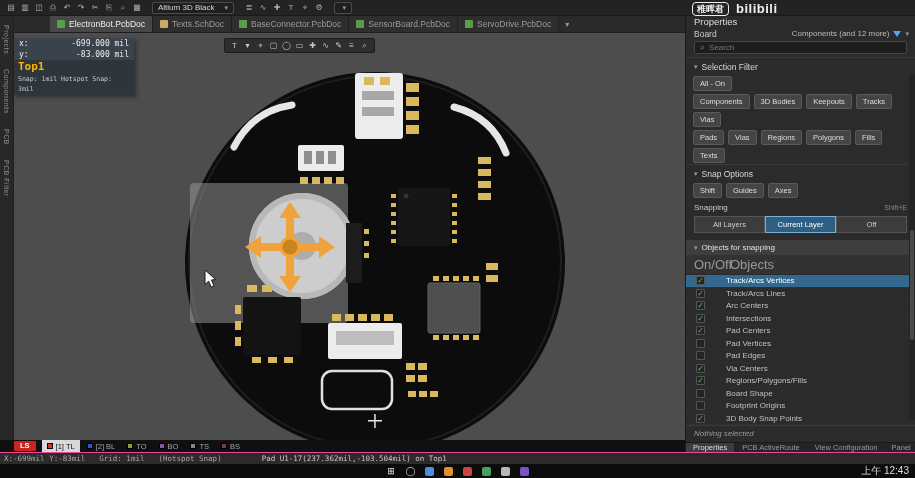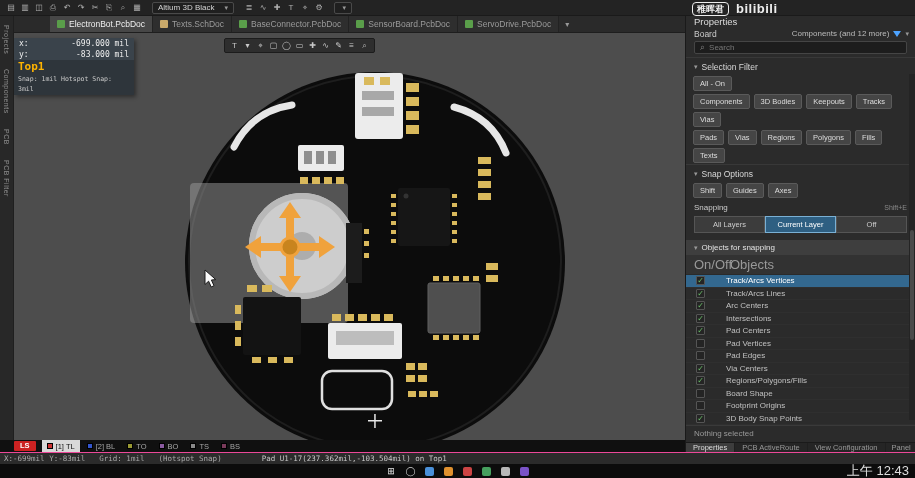--- a/index.html
+++ b/index.html
@@ -62,21 +62,21 @@
   .segbtn{flex:1;background:#3c3c3c;border:1px solid #555;color:#ccc;font-size:7.5px;padding:3px 0;text-align:center;font-family:"Liberation Sans",sans-serif;cursor:default;}
   .segbtn.selected{background:#2e5f82;border-color:#7ab0d4;color:#fff;}
   .objects-header{margin-top:3px;background:#3e3e3e;padding:3px 8px;font-size:8px;color:#e2e2e2;display:flex;gap:4px;align-items:center;}
   .obj-cols{display:flex;background:#323232;font-size:13px;color:#999;padding:2px 0 2px 8px;border-bottom:1px solid #2a2a2a;}
   .obj-col1{width:36px;}
   .obj-rows{}
   .obj-row{display:flex;align-items:center;height:12.5px;padding-left:10px;font-size:8px;color:#c0c0c0;border-bottom:1px solid #2f2f2f;cursor:default;}
   .obj-row.hl{background:#33688f;color:#fff;}
   .cb{width:9px;height:9px;background:#242424;border:1px solid #555;border-radius:1px;font-size:8px;line-height:8px;color:#6abf69;text-align:center;flex:none;}
   .obj-label{margin-left:21px;white-space:nowrap;}
-  .nothing{margin-top:auto;padding:3px 8px 4px;font-size:8px;color:#999;border-top:1px solid #3a3a3a;}
+  .nothing{margin-top:auto;padding:3px 8px 4px;font-size:8px;color:#999;border-top:1px solid #3a3a3a;font-style:italic;}
   .p-footer{height:13px;display:flex;align-items:stretch;background:#252525;border-top:1px solid #1a1a1a;font-size:7.5px;}
   .ftab{display:flex;align-items:center;padding:0 7px;color:#999;border-right:1px solid #1f1f1f;cursor:default;white-space:nowrap;}
   .ftab.active{background:#3d3d3d;color:#ddd;}
   .panels-label{margin-left:auto;display:flex;align-items:center;padding:0 6px;color:#999;}
   .p-scrollbar{position:absolute;right:0;top:58px;bottom:32px;width:6px;background:#242424;}
   .p-thumb{position:absolute;left:1px;width:4px;top:45%;height:32%;background:#4a4a4a;border-radius:2px;}
 
   
   .layerbar{position:absolute;left:0;top:440px;width:685px;height:12px;background:#101010;display:flex;align-items:center;padding-left:14px;gap:2px;}
   .ls-btn{font-size:7.5px;font-weight:bold;color:#fff;padding:0 6px;height:10px;line-height:10px;border-radius:1px;margin-right:4px;cursor:default;}
@@ -86,21 +86,21 @@
 
   
   .statusbar{position:absolute;left:0;top:452px;width:915px;height:12px;background:#2b2b2b;border-top:1px solid #ec4899;display:flex;align-items:center;padding-left:4px;font-size:7.5px;color:#a9a9a9;gap:14px;}
   .sb-msg{color:#c9c9c9;margin-left:26px;}
 
   
   .taskbar{position:absolute;left:0;top:464px;width:915px;height:14px;background:#0c0c0c;display:flex;align-items:center;}
   .task-icons{margin:0 auto;display:flex;align-items:center;}
   .task-icn{width:9px;height:9px;border-radius:2px;margin:0 5px;display:inline-block;cursor:default;}
   .task-icn.glyph{background:transparent;font-size:9px;line-height:9px;text-align:center;}
-  .task-time{position:absolute;right:6px;color:#ddd;font-size:13px;line-height:14px;}
+  .task-time{position:absolute;right:6px;color:#ddd;font-size:10px;line-height:14px;}
 </style>
 </head>
 <body>
 
 <div class="app">
 
   <div class="topbar">
     <span id="tb-a" style="display:flex;">
         <span class="tbicon">▤</span>
         <span class="tbicon">▥</span>

